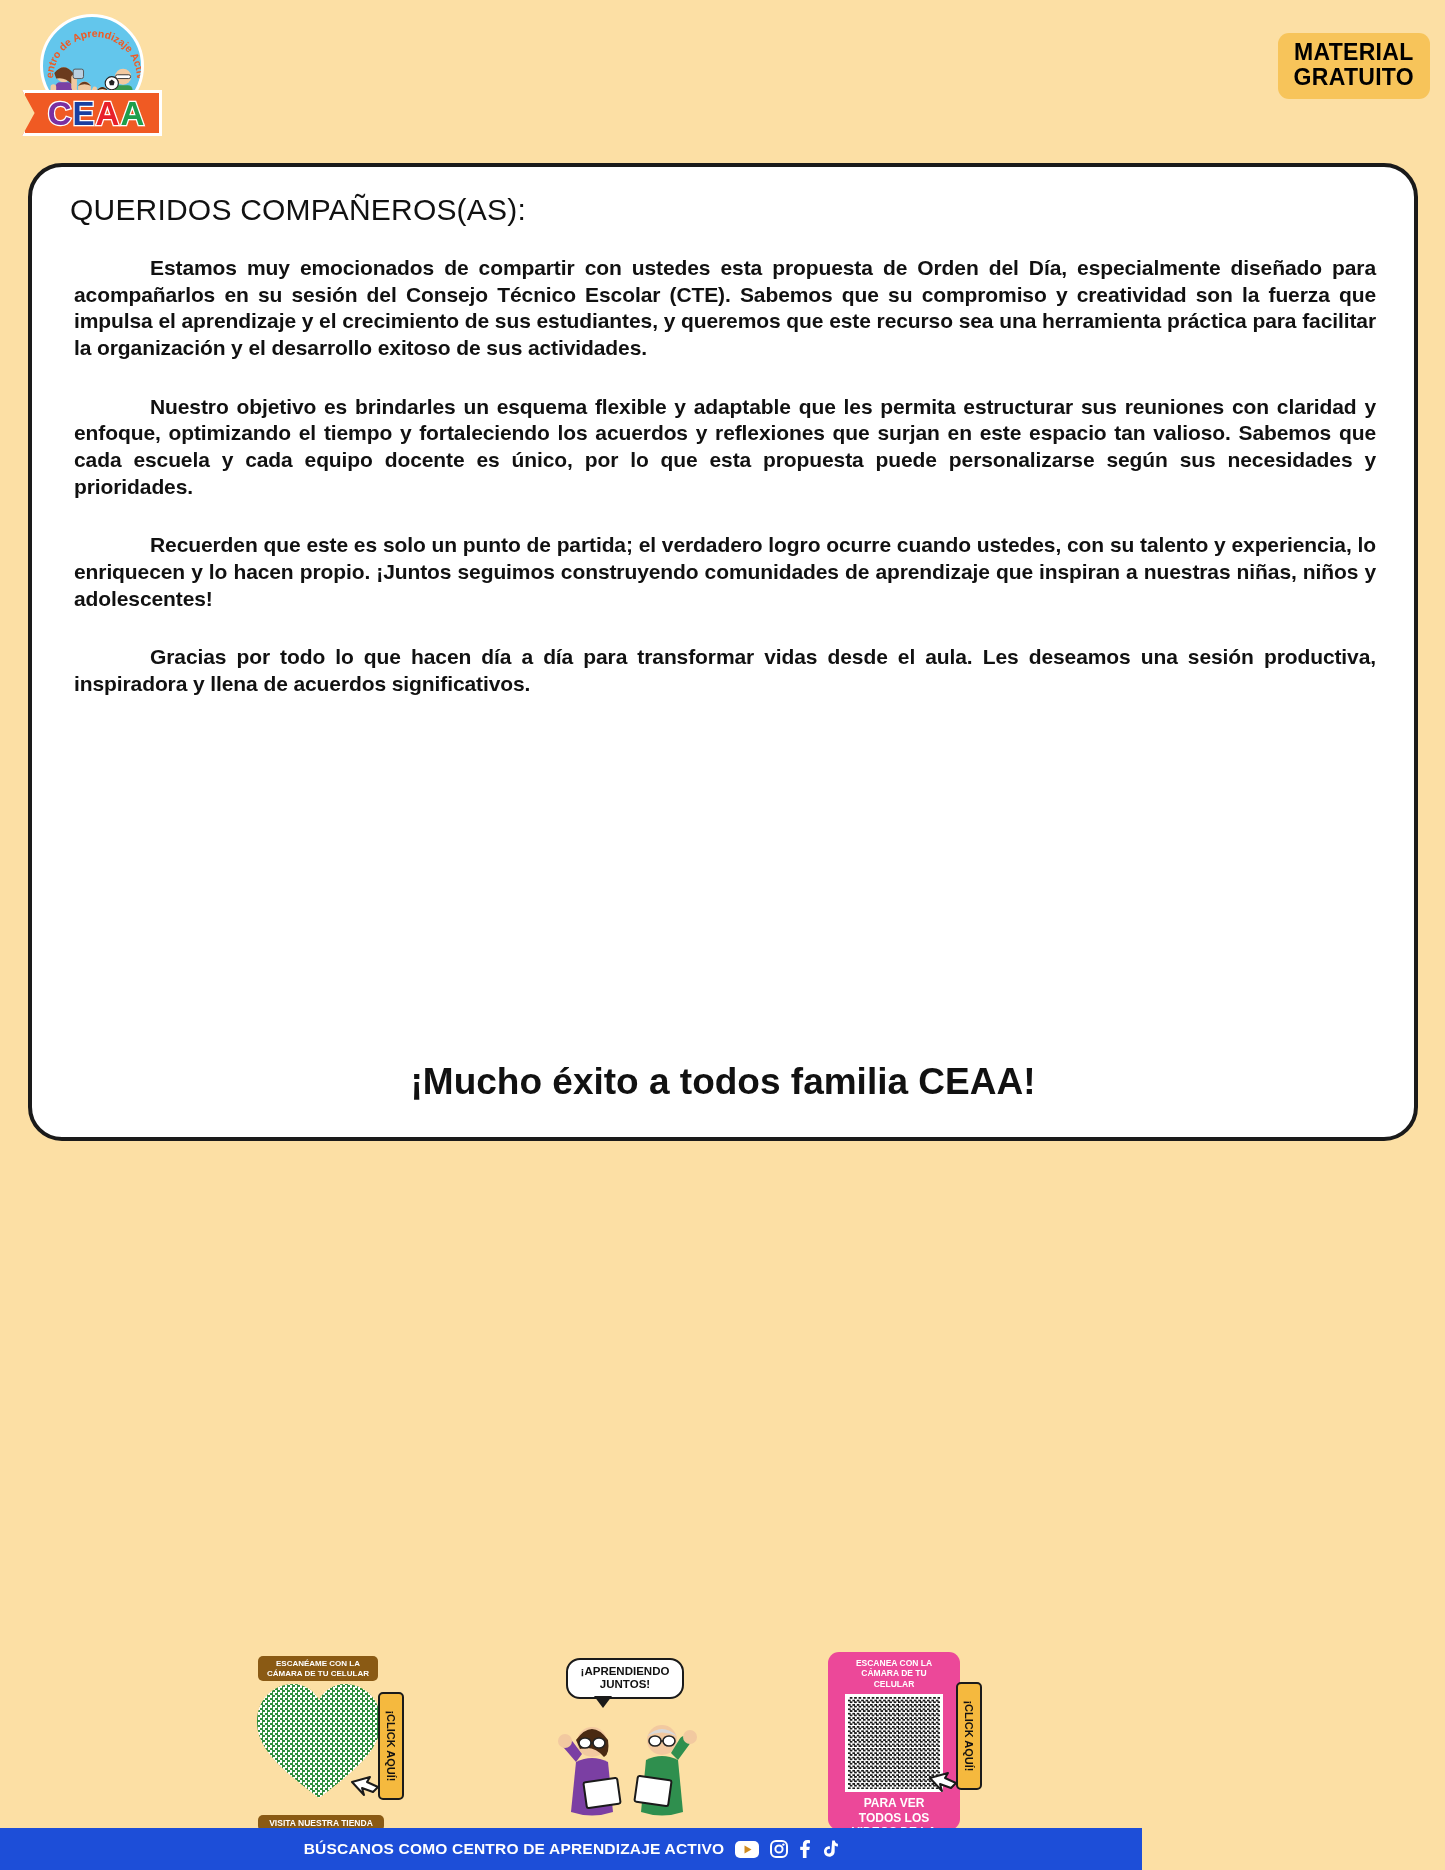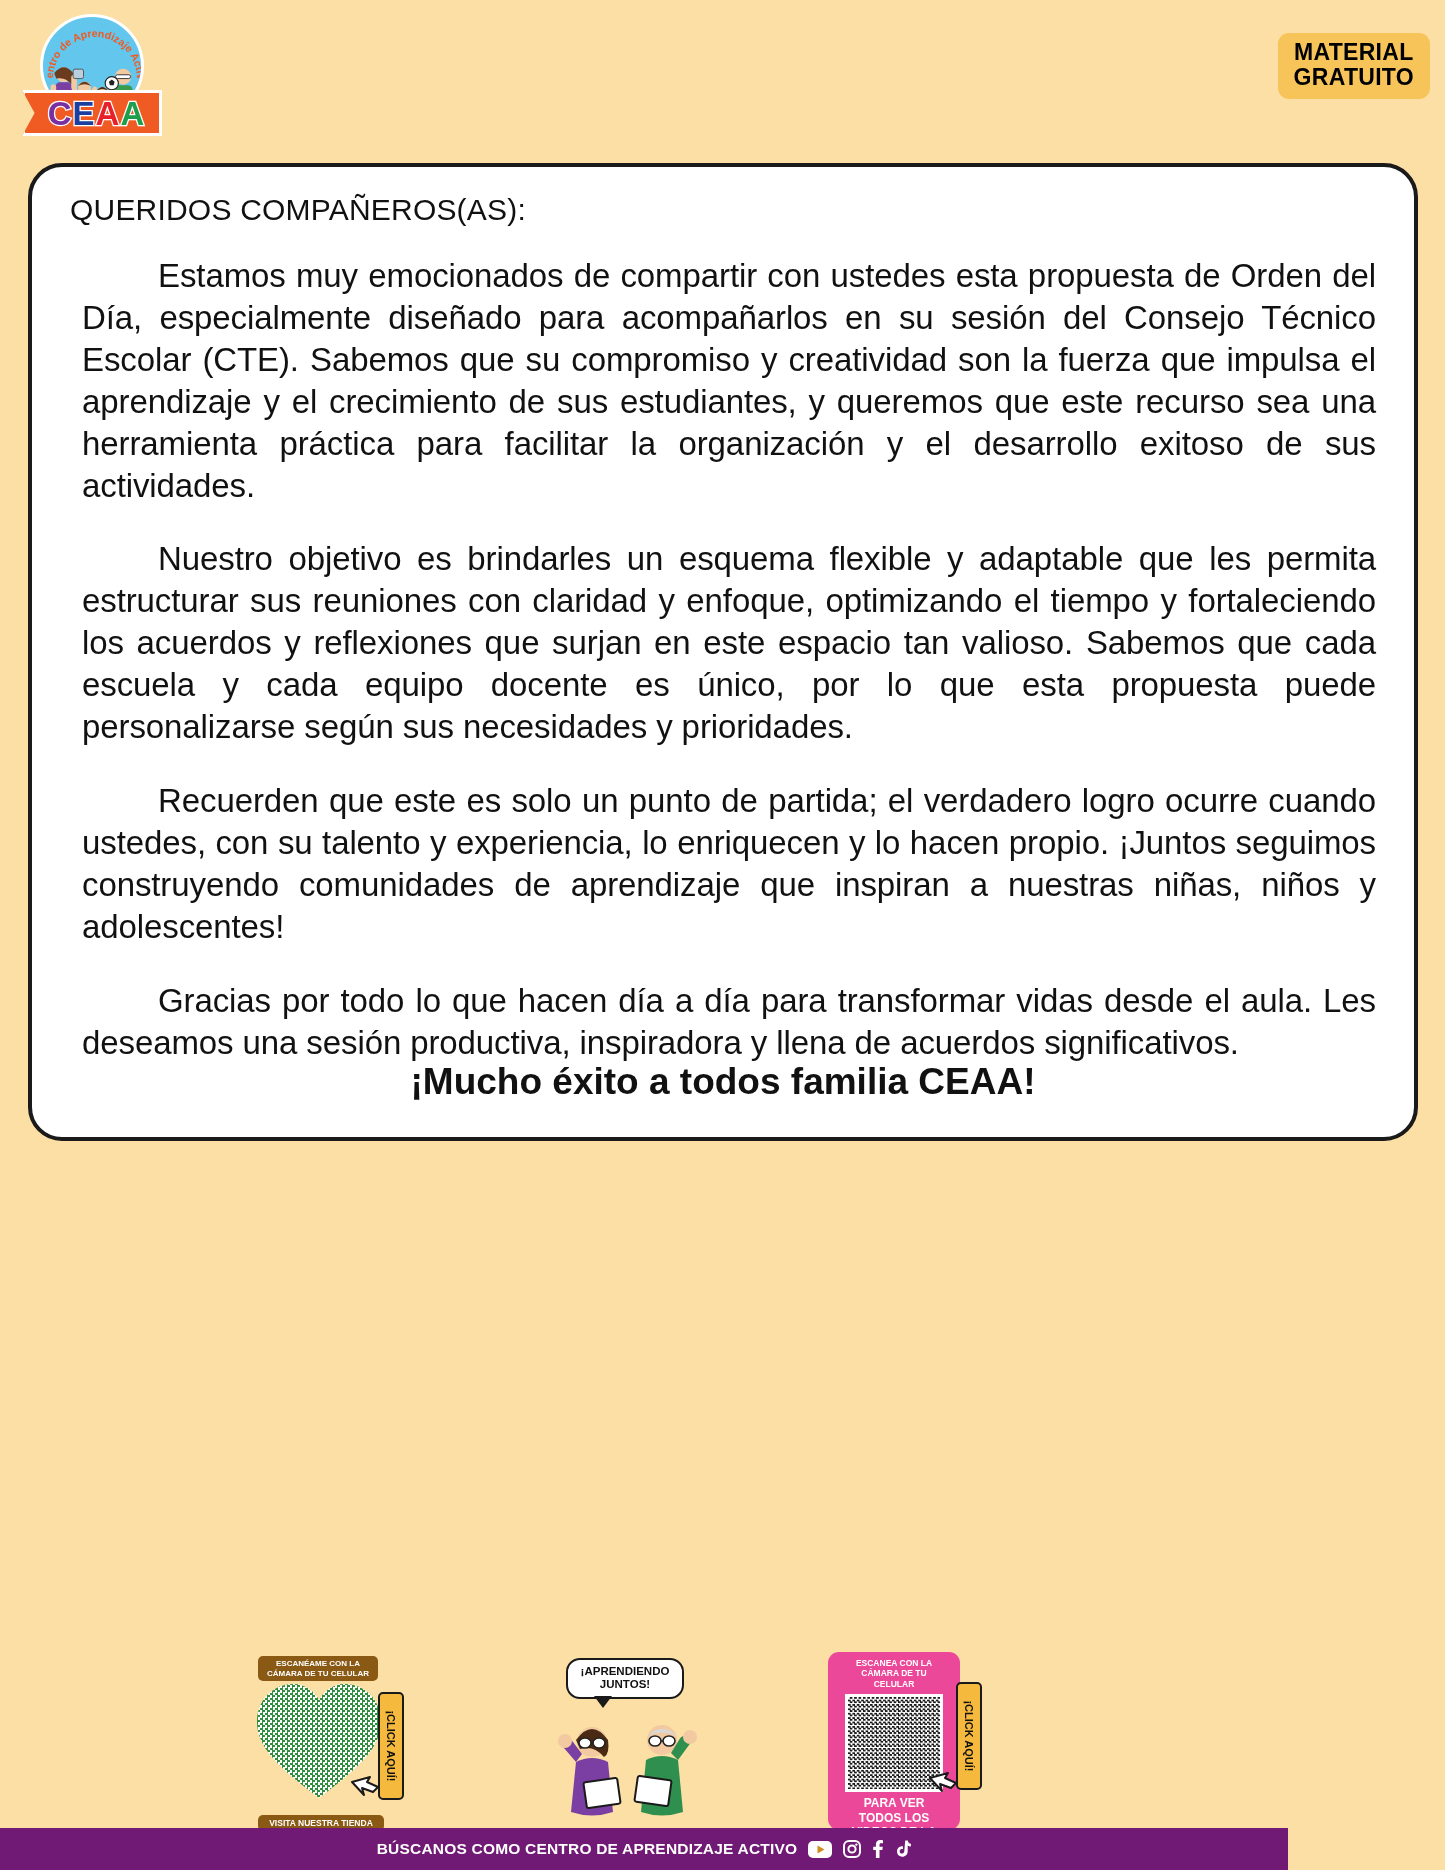--- a/index.html
+++ b/index.html
@@ -117,27 +117,28 @@
     padding: 26px 38px 0 38px;
   }
   .card-title {
     font-size: 30px;
     font-weight: normal;
     color: #111111;
     letter-spacing: 0.2px;
     margin: 0 0 28px 0;
   }
   .para {
-    font-size: 33px;
+    font-size: 21px;
     line-height: 1.27;
     color: #111111;
     text-align: justify;
     text-indent: 76px;
-    margin: 0 0 32px 12px;
+    margin: 0 0 32px 4px;
     letter-spacing: -0.1px;
+    font-weight: bold;
   }
   .closing {
     position: absolute;
     left: 0;
     right: 0;
     bottom: 34px;
     text-align: center;
     font-size: 37px;
     font-weight: bold;
     color: #111111;
@@ -310,23 +311,23 @@
     font-size: 12px;
     font-weight: bold;
     line-height: 1.22;
   }
 
   
   .footer {
     position: absolute;
     left: 0;
     bottom: 0;
-    width: 1288px;
+    width: 1142px;
     height: 42px;
-    background: #701a75;
+    background: #1d4ed8;
     display: flex;
     align-items: center;
     justify-content: center;
     gap: 11px;
   }
   .footer-text {
     color: #ffffff;
     font-size: 15.5px;
     font-weight: bold;
     letter-spacing: 0.2px;

